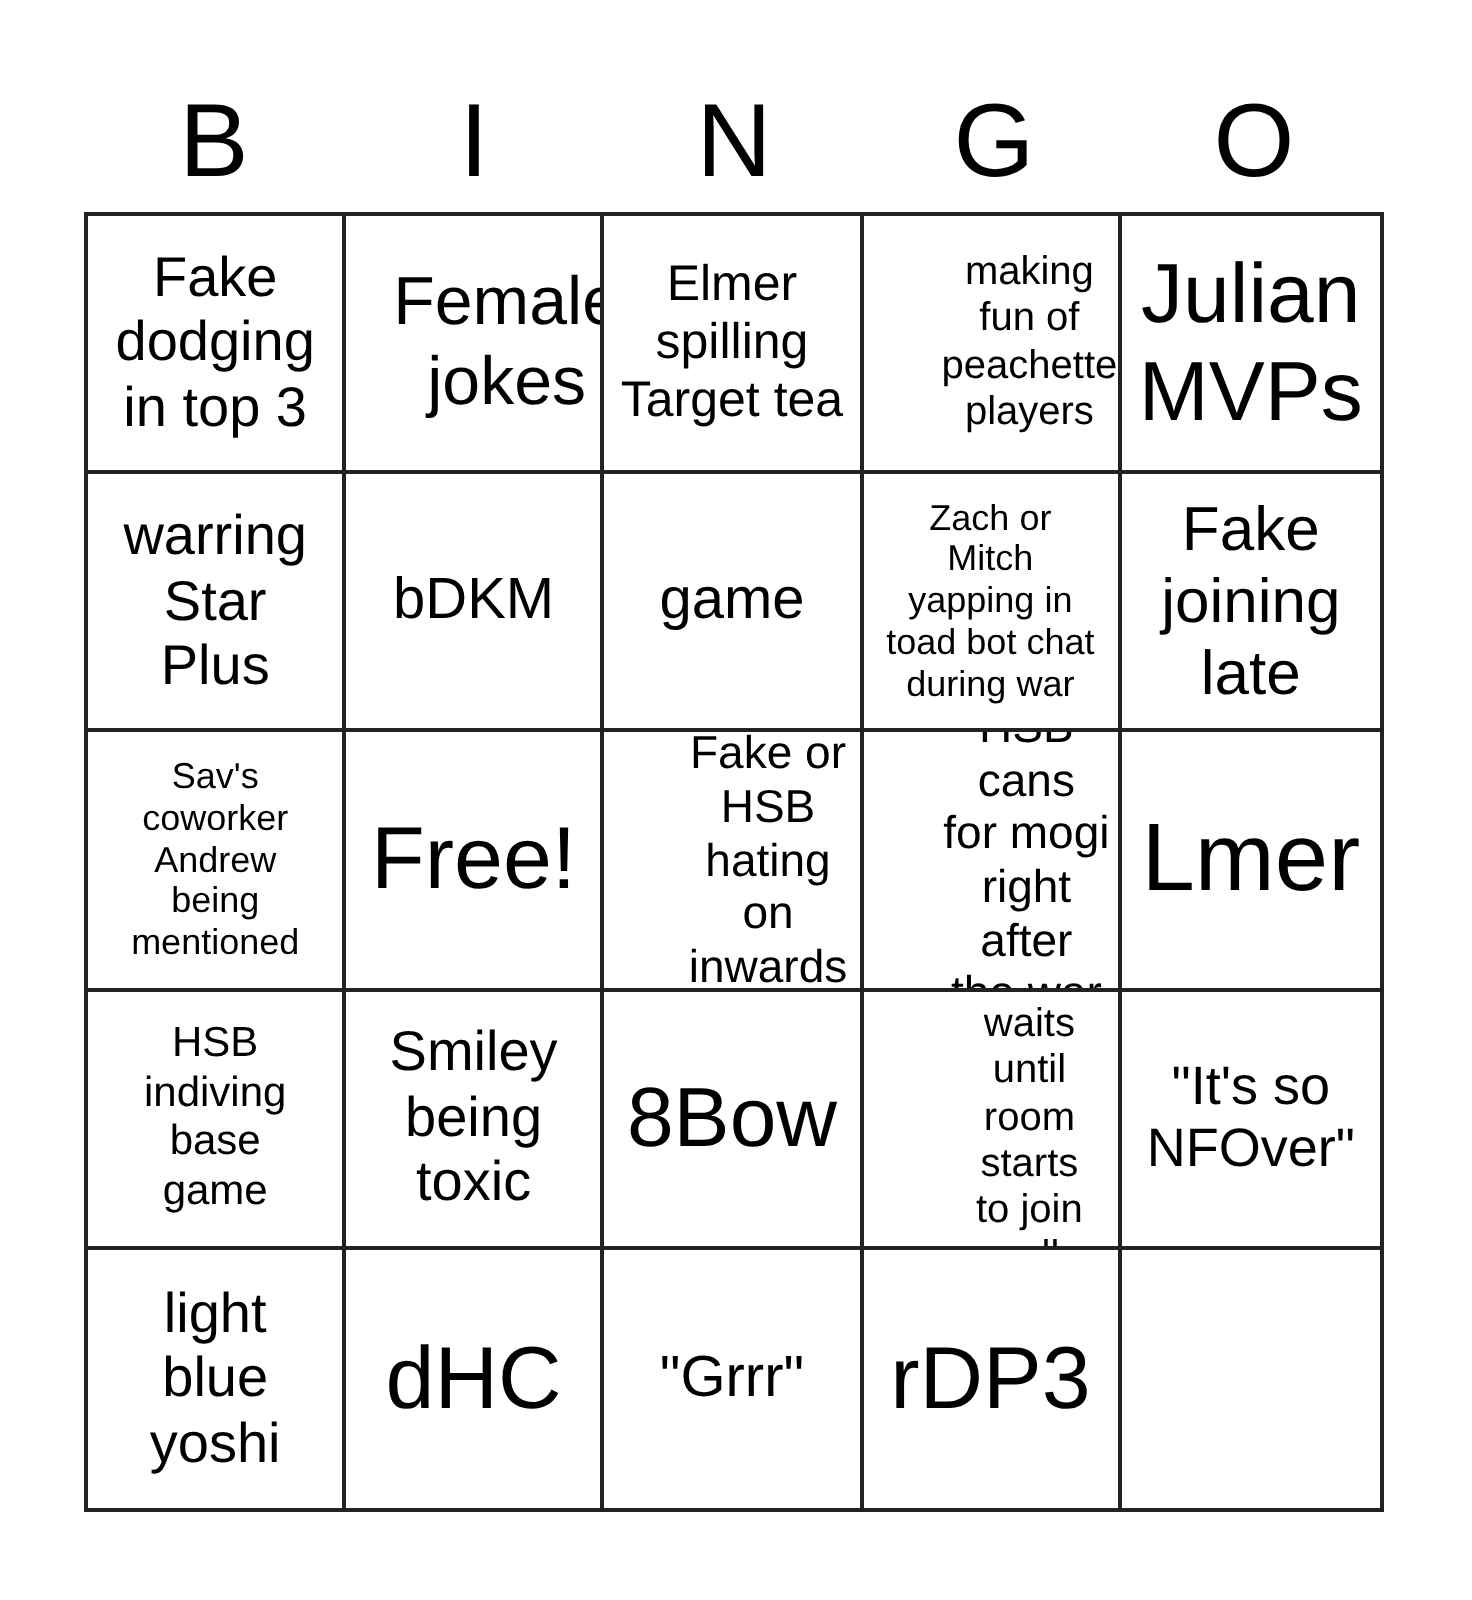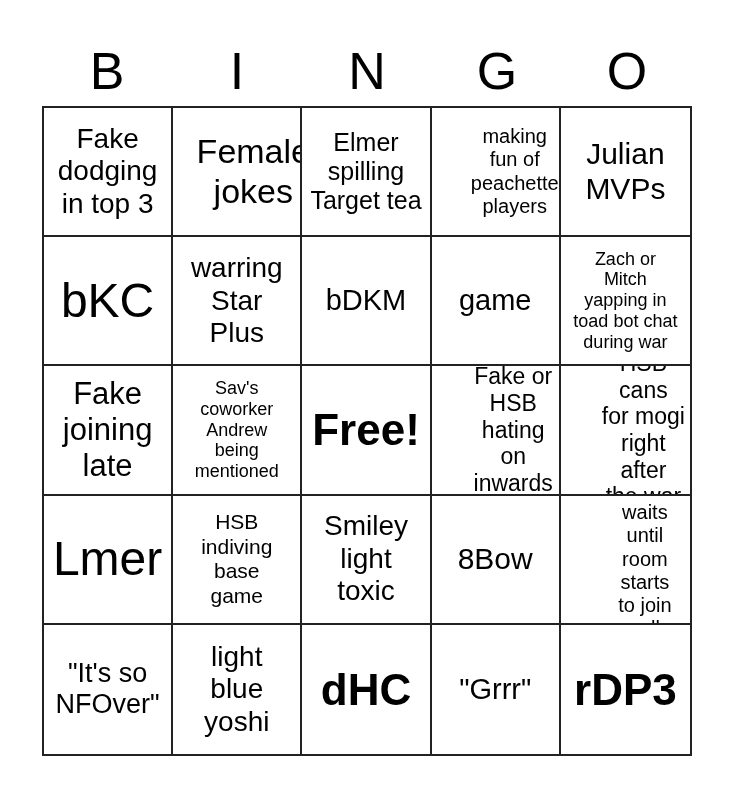--- a/index.html
+++ b/index.html
@@ -64,22 +64,22 @@
   .fs18 { font-size: 18px; }
   .fs20 { font-size: 20px; margin-left: 39px; }
   .fs21 { font-size: 21px; }
   .fs23 { font-size: 23px; margin-left: 36px; }
   .fs25 { font-size: 25px; }
   .fs27 { font-size: 27px; }
   .fs28 { font-size: 28px; }
   .fs31 { font-size: 31px; }
   .fs34 { font-size: 34px; margin-left: 33px; }
   .fs40 { font-size: 29px; }
-  .fs42 { font-size: 30px; }
-  .fs44 { font-size: 44px; font-weight: bold; }
+  .fs42 { font-size: 42px; }
+  .fs44 { font-size: 44px; }
   .fs48 { font-size: 48px; }
 </style>
 </head>
 <body>
 
 <div class="bingo-title">
   <span class="letter">B</span>
   <span class="letter">I</span>
   <span class="letter">N</span>
   <span class="letter">G</span>
@@ -107,23 +107,20 @@
 fun of
 peachette
 players</span>
     </div>
   <div class="cell">
       <span class="fs42">Julian
 MVPs</span>
     </div>
 
   <div class="cell">
-      <span class="fs48">bKC</span>
-    </div>
-  <div class="cell">
       <span class="fs28">warring
 Star
 Plus</span>
     </div>
   <div class="cell">
       <span class="fs40">bDKM</span>
     </div>
   <div class="cell">
       <span class="fs40">game</span>
     </div>
@@ -167,21 +164,21 @@
       <span class="fs48">Lmer</span>
     </div>
   <div class="cell">
       <span class="fs21">HSB
 indiving
 base
 game</span>
     </div>
   <div class="cell">
       <span class="fs28">Smiley
-light
+being
 toxic</span>
     </div>
   <div class="cell">
       <span class="fs42">8Bow</span>
     </div>
   <div class="cell">
       <span class="fs20">someone
 waits until
 room starts
 to join call</span>

